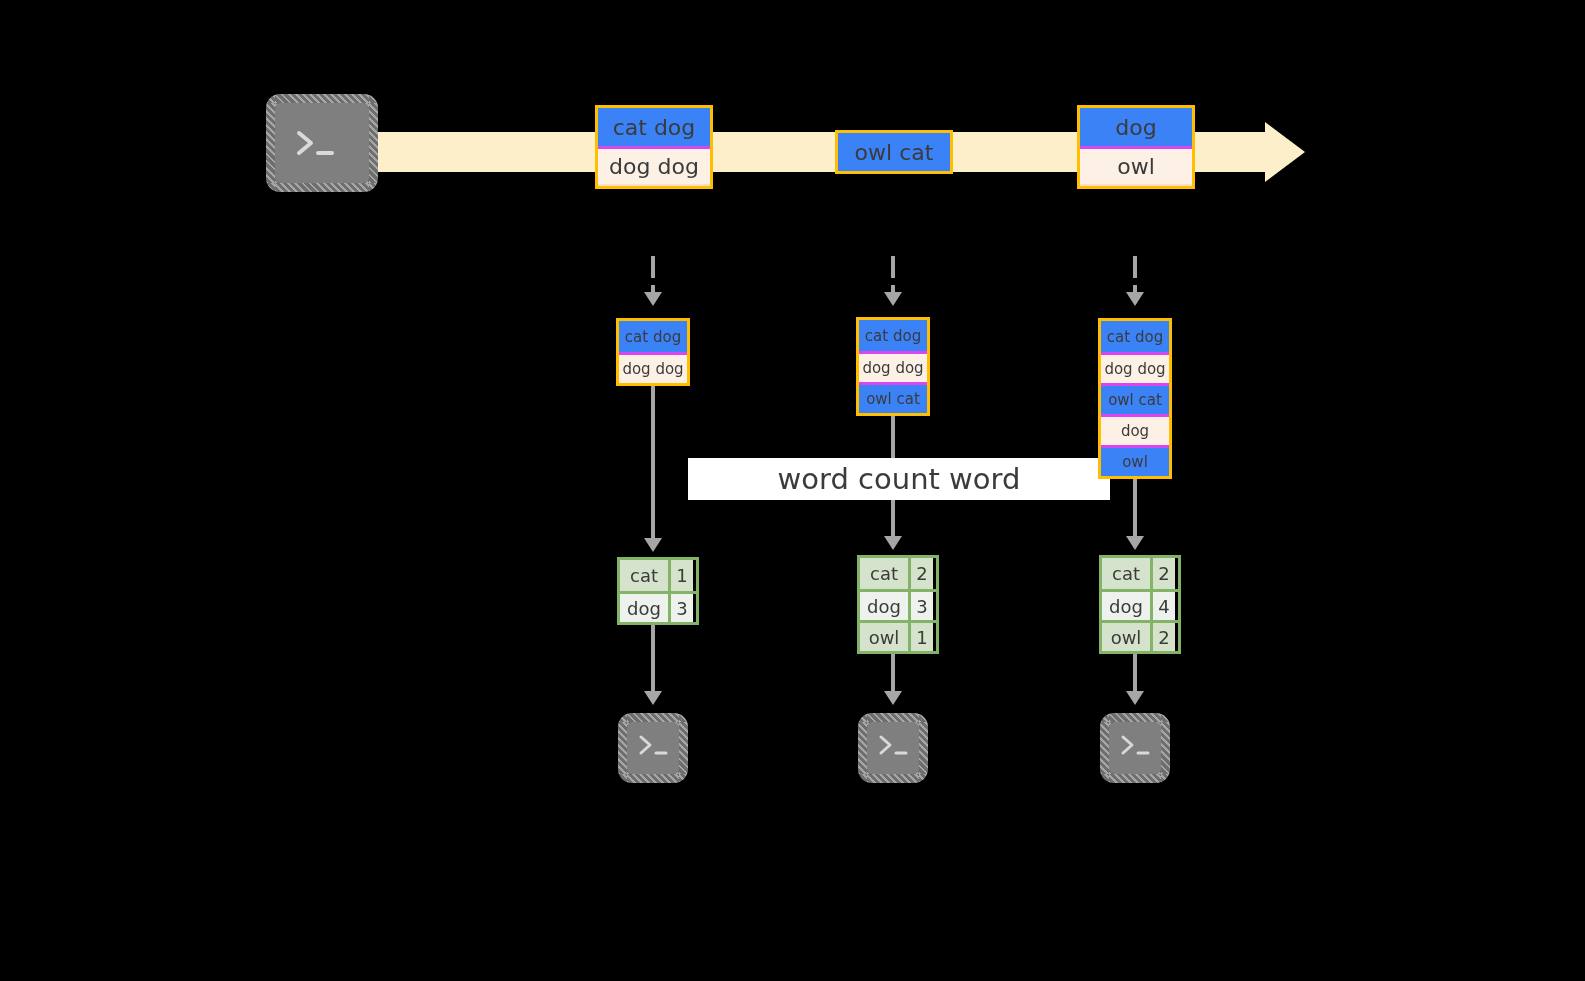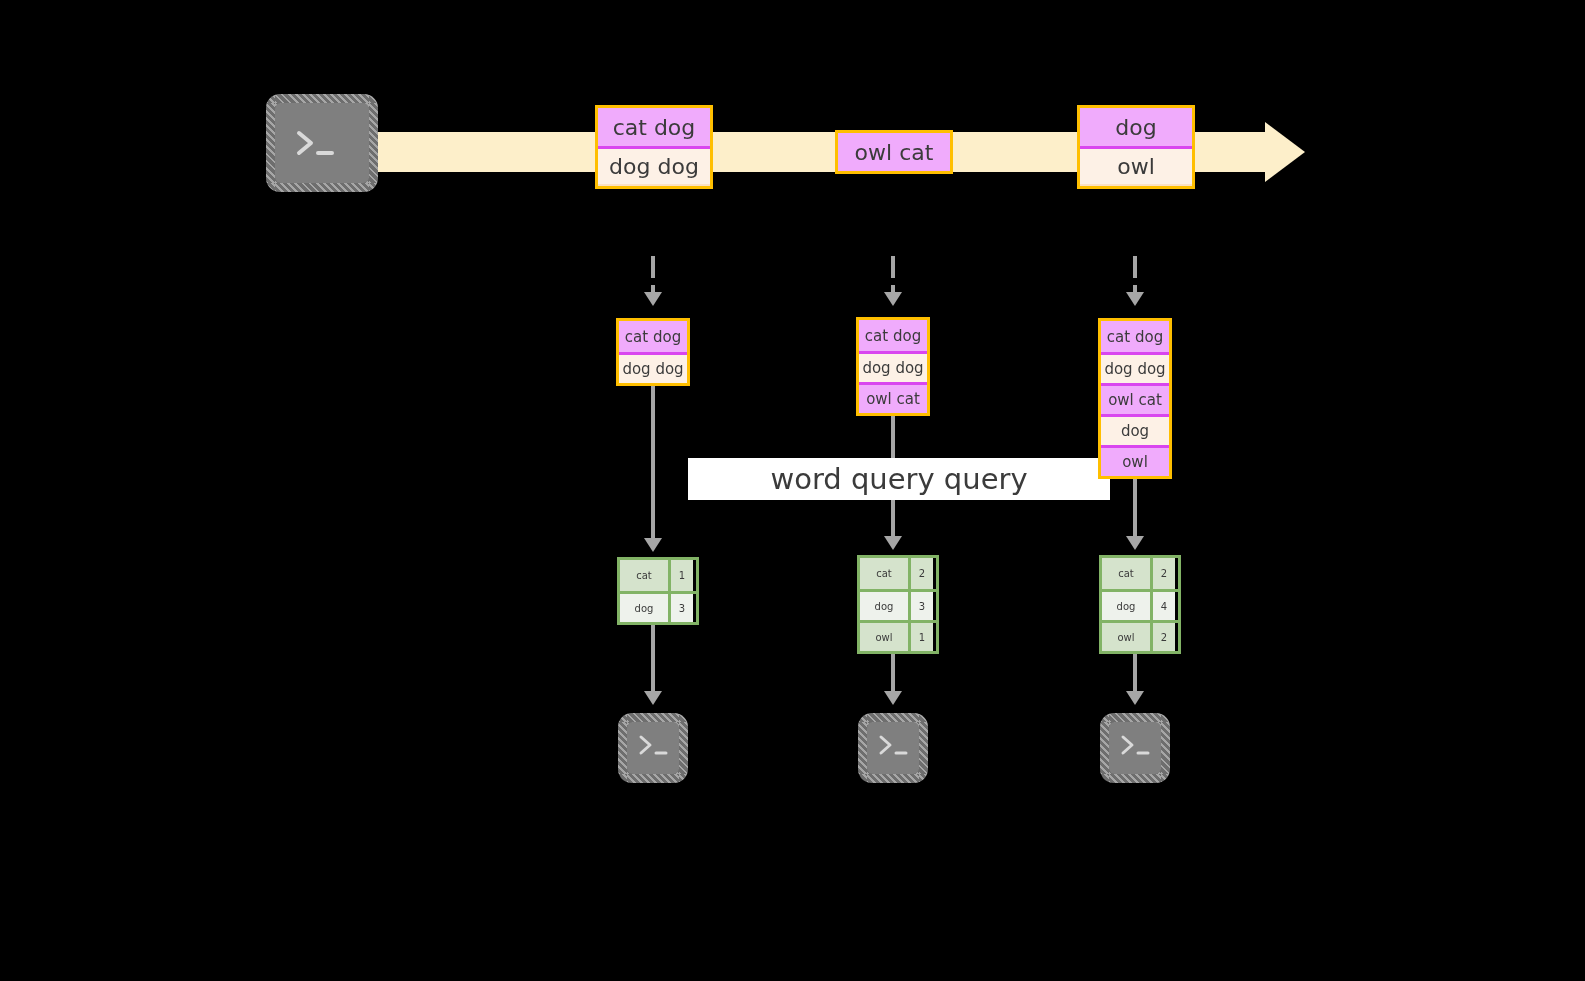--- a/index.html
+++ b/index.html
@@ -20,37 +20,37 @@
      background-clip:border-box;}
   .terminal .inner{position:absolute;left:0;top:0;right:0;bottom:0;
      background:#7f7f7f;border-radius:6px;}
   .terminal svg{position:absolute;}
 
   
   .evbox{position:absolute;box-sizing:border-box;border:3px solid #ffbf00;
      background:#fae1c3;}
   .evrow{box-sizing:border-box;display:flex;align-items:center;
      justify-content:center;color:#3b3b3b;white-space:nowrap;}
-  .evrow.dark{background:#f0abfc;}
+  .evrow.dark{background:#3b82f6;}
   .evrow.light{background:#fdf1e6;}
   .evrow.sep{border-top:3px solid #d946ef;}
 
   
   .big .evrow{height:38px;font-size:22px;}
   .big.single .evrow{height:38px;}
   
   .sm .evrow{height:31px;font-size:15px;}
 
   
   .gtable{position:absolute;box-sizing:border-box;border:3px solid #82b366;
      display:flex;flex-direction:column;}
   .grow{display:flex;height:31px;box-sizing:border-box;}
   .grow.sep{border-top:3px solid #82b366;}
   .gcell{box-sizing:border-box;display:flex;align-items:center;
-     justify-content:center;color:#3b3b3b;font-size:10px;}
+     justify-content:center;color:#3b3b3b;font-size:18px;}
   .gcell.k{width:48px;}
   .gcell.v{width:25px;border-left:3px solid #82b366;}
   .grow.dark .gcell{background:#d5e3cc;}
   .grow.light .gcell{background:#eef2ec;}
 
   
   .vline{position:absolute;background:#a6a6a6;width:4px;}
   .vhead{position:absolute;width:0;height:0;
      border-left:9px solid transparent;border-right:9px solid transparent;
      border-top:14px solid #a6a6a6;}
@@ -163,21 +163,21 @@
   </div>
 
   <div class="vline" style="left:1133px;top:256px;height:22px;"></div>
   <div class="vline" style="left:1133px;top:285px;height:8px;"></div>
   <div class="vhead" style="left:1126px;top:292px;"></div>
 
   <div class="vline" style="left:1133px;top:478px;height:58px;"></div>
   <div class="vhead" style="left:1126px;top:536px;"></div>
 
   <div class="banner" style="left:688px;top:458px;width:422px;height:42px;">
-    <span>word query query</span>
+    <span>word count word</span>
   </div>
 
   <div class="evbox sm" style="left:1098px;top:318px;width:74px;height:161px;">
     <div class="evrow dark">cat dog</div>
     <div class="evrow light sep">dog dog</div>
     <div class="evrow dark sep">owl cat</div>
     <div class="evrow light sep">dog</div>
     <div class="evrow dark sep">owl</div>
   </div>
 

